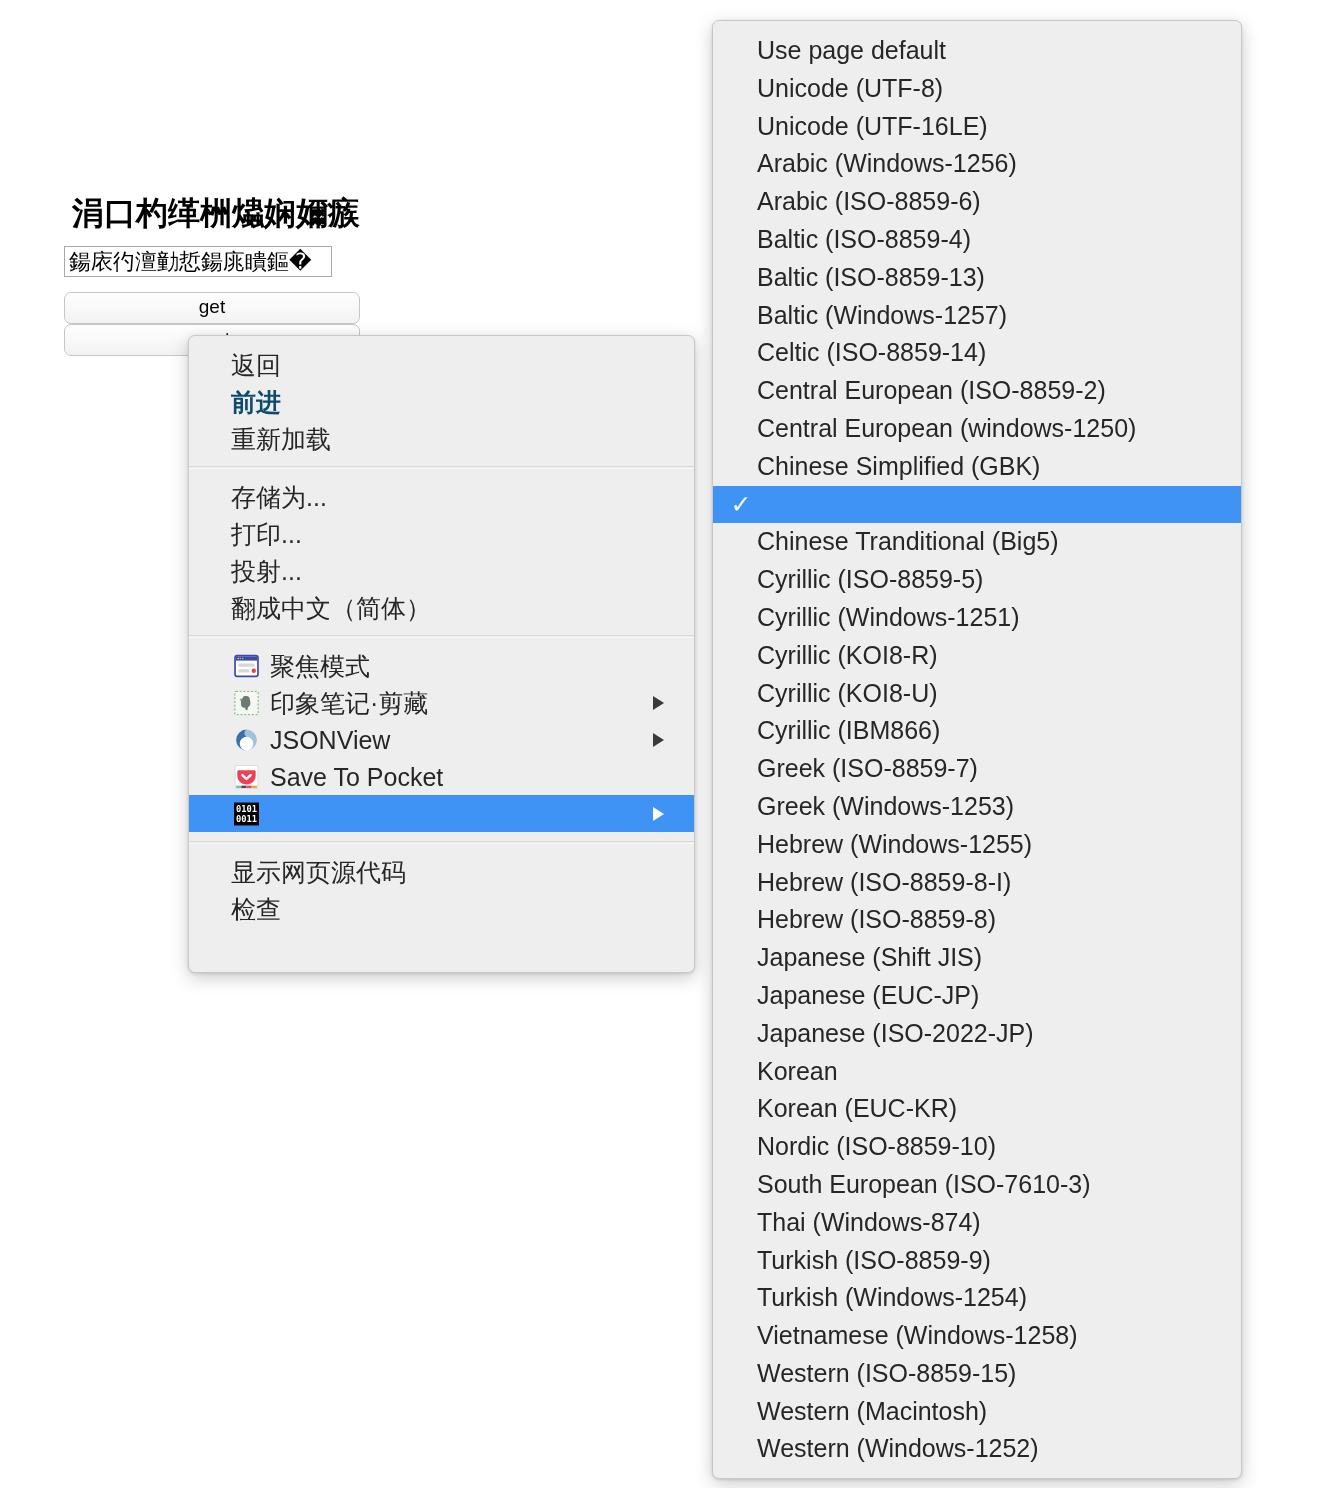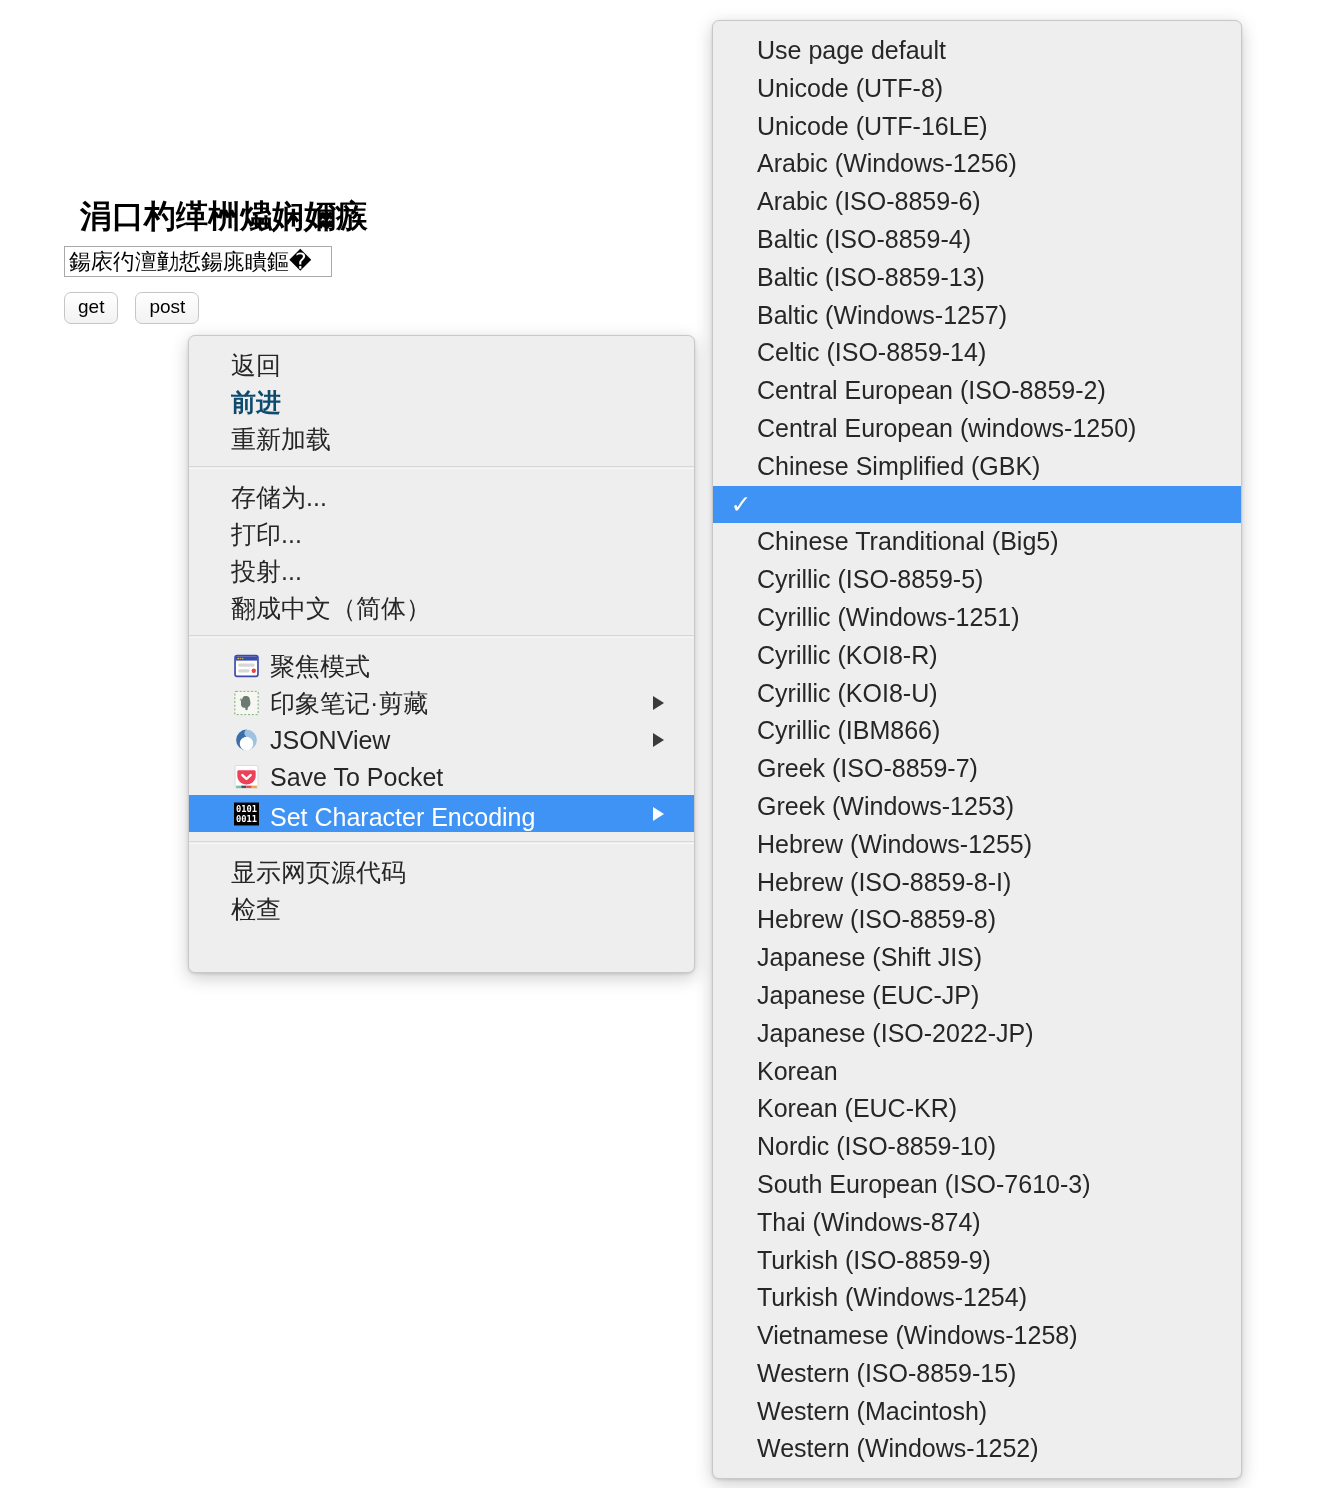--- a/index.html
+++ b/index.html
@@ -18,24 +18,25 @@
   
   .page-content {
     position: absolute;
     left: 64px;
     top: 196px;
   }
   .page-heading {
     font-size: 32px;
     font-weight: bold;
     color: #000000;
-    margin: 0 0 10px 16px;
+    margin: 0 0 10px 8px;
     line-height: 40px;
     letter-spacing: 0px;
     white-space: nowrap;
+    font-family: Liberation Mono, monospace;
   }
   .text-input {
     display: block;
     box-sizing: border-box;
     width: 268px;
     height: 31px;
     padding: 1px 4px;
     font-size: 22px;
     line-height: 27px;
     font-family: "Liberation Sans", "DejaVu Sans", sans-serif;
@@ -43,21 +44,21 @@
     border: 1px solid #a9a9a9;
     background: #fff;
     border-radius: 0;
     outline: none;
     white-space: nowrap;
     overflow: hidden;
   }
   .button-row {
     margin-top: 15px;
     display: flex;
-    gap: 17px;
+    flex-direction: column;
   }
   .form-button {
     font-family: "Liberation Sans", "DejaVu Sans", sans-serif;
     font-size: 19px;
     line-height: 22px;
     padding: 3px 13px 5px 13px;
     color: #000;
     background: linear-gradient(#ffffff, #f2f2f2);
     border: 1px solid #c6c6c6;
     border-radius: 7px;
@@ -269,21 +270,20 @@
       <span class="ctx-label latin">Save To Pocket</span>
     </div>
     <div class="ctx-item with-icon highlighted">
       <span class="ctx-icon">
         <svg class="icon-svg" viewBox="0 0 24 24">
           <rect x="0" y="1" width="24" height="22" fill="#000000"></rect>
           <text x="12" y="10.5" font-family="monospace" font-size="8.4" font-weight="bold" fill="#ffffff" text-anchor="middle">0101</text>
           <text x="12" y="20" font-family="monospace" font-size="8.4" font-weight="bold" fill="#ffffff" text-anchor="middle">0011</text>
         </svg>
       </span>
-      <span class="ctx-label latin">Set Character Encoding</span>
       <span class="ctx-arrow"></span>
     </div>
     <div class="ctx-sep"></div>
     <div class="ctx-item">
       <span class="ctx-label">显示网页源代码</span>
     </div>
     <div class="ctx-item">
       <span class="ctx-label">检查</span>
     </div>
   </div>

